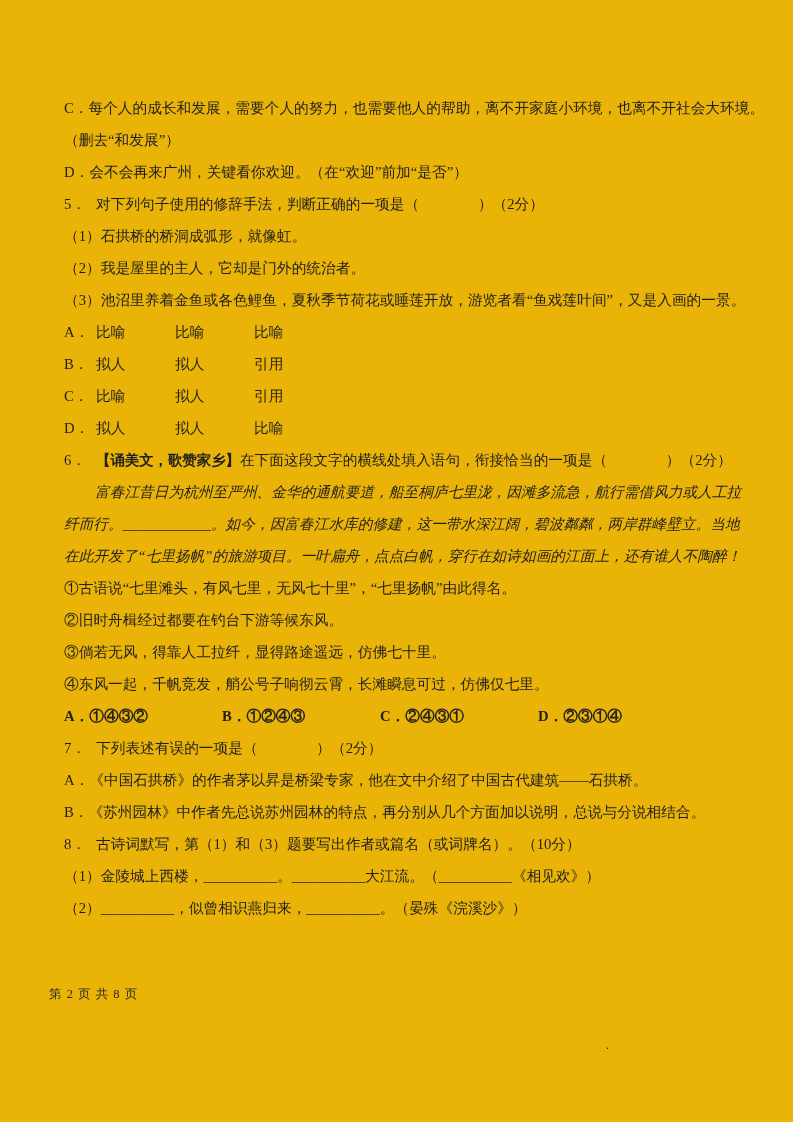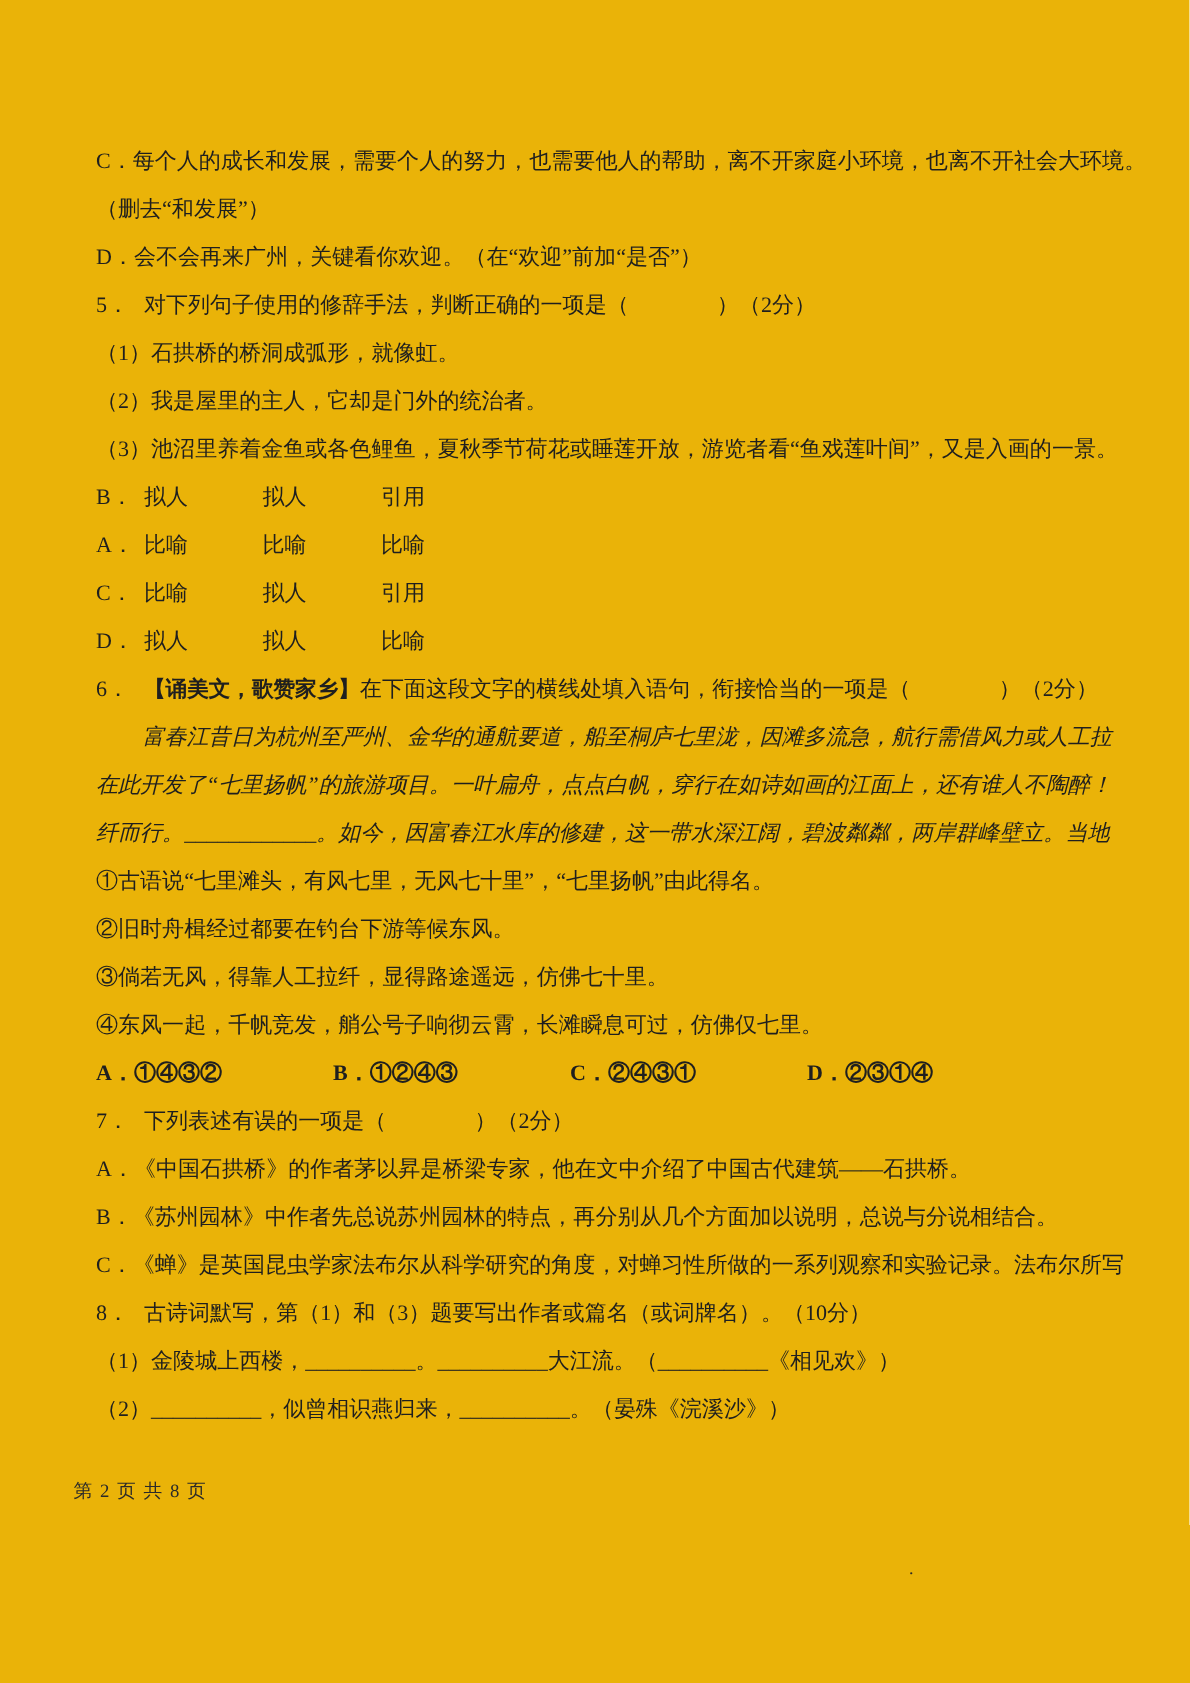--- a/index.html
+++ b/index.html
@@ -81,39 +81,38 @@
   <div class="content">
 
     <div class="line">C．每个人的成长和发展，需要个人的努力，也需要他人的帮助，离不开家庭小环境，也离不开社会大环境。</div>
     <div class="line">（删去“和发展”）</div>
     <div class="line">D．会不会再来广州，关键看你欢迎。（在“欢迎”前加“是否”）</div>
 
     <div class="line"><span class="qnum">5．</span><span>对下列句子使用的修辞手法，判断正确的一项是（　　　　）（2分）</span></div>
     <div class="line">（1）石拱桥的桥洞成弧形，就像虹。</div>
     <div class="line">（2）我是屋里的主人，它却是门外的统治者。</div>
     <div class="line">（3）池沼里养着金鱼或各色鲤鱼，夏秋季节荷花或睡莲开放，游览者看“鱼戏莲叶间”，又是入画的一景。</div>
+    <div class="line"><span class="opt-label">A．</span><span class="opt-cell">比喻</span><span class="opt-cell">比喻</span><span class="opt-cell">比喻</span></div>
     <div class="line"><span class="opt-label">B．</span><span class="opt-cell">拟人</span><span class="opt-cell">拟人</span><span class="opt-cell">引用</span></div>
-    <div class="line"><span class="opt-label">A．</span><span class="opt-cell">比喻</span><span class="opt-cell">比喻</span><span class="opt-cell">比喻</span></div>
     <div class="line"><span class="opt-label">C．</span><span class="opt-cell">比喻</span><span class="opt-cell">拟人</span><span class="opt-cell">引用</span></div>
     <div class="line"><span class="opt-label">D．</span><span class="opt-cell">拟人</span><span class="opt-cell">拟人</span><span class="opt-cell">比喻</span></div>
 
     <div class="line"><span class="qnum">6．</span><span class="bold-tag">【诵美文，歌赞家乡】</span><span>在下面这段文字的横线处填入语句，衔接恰当的一项是（　　　　）（2分）</span></div>
     <div class="line kaiti indent">富春江昔日为杭州至严州、金华的通航要道，船至桐庐七里泷，因滩多流急，航行需借风力或人工拉</div>
+    <div class="line kaiti">纤而行。____________。如今，因富春江水库的修建，这一带水深江阔，碧波粼粼，两岸群峰壁立。当地</div>
     <div class="line kaiti">在此开发了“七里扬帆”的旅游项目。一叶扁舟，点点白帆，穿行在如诗如画的江面上，还有谁人不陶醉！</div>
-    <div class="line kaiti">纤而行。____________。如今，因富春江水库的修建，这一带水深江阔，碧波粼粼，两岸群峰壁立。当地</div>
     <div class="line">①古语说“七里滩头，有风七里，无风七十里”，“七里扬帆”由此得名。</div>
     <div class="line">②旧时舟楫经过都要在钓台下游等候东风。</div>
     <div class="line">③倘若无风，得靠人工拉纤，显得路途遥远，仿佛七十里。</div>
     <div class="line">④东风一起，千帆竞发，艄公号子响彻云霄，长滩瞬息可过，仿佛仅七里。</div>
     <div class="line"><span class="q6opt">A．①④③②</span><span class="q6opt">B．①②④③</span><span class="q6opt">C．②④③①</span><span class="q6opt">D．②③①④</span></div>
 
     <div class="line"><span class="qnum">7．</span><span>下列表述有误的一项是（　　　　）（2分）</span></div>
     <div class="line">A．《中国石拱桥》的作者茅以昇是桥梁专家，他在文中介绍了中国古代建筑——石拱桥。</div>
     <div class="line">B．《苏州园林》中作者先总说苏州园林的特点，再分别从几个方面加以说明，总说与分说相结合。</div>
-    <div class="line">C．《蝉》是英国昆虫学家法布尔从科学研究的角度，对蝉习性所做的一系列观察和实验记录。法布尔所写</div>
 
     <div class="line"><span class="qnum">8．</span><span>古诗词默写，第（1）和（3）题要写出作者或篇名（或词牌名）。（10分）</span></div>
     <div class="line">（1）金陵城上西楼，__________。__________大江流。（__________《相见欢》）</div>
     <div class="line">（2）__________，似曾相识燕归来，__________。（晏殊《浣溪沙》）</div>
 
   </div>
 
   <div class="footer">第 2 页 共 8 页</div>
   <div class="stray">.</div>
 </div>

